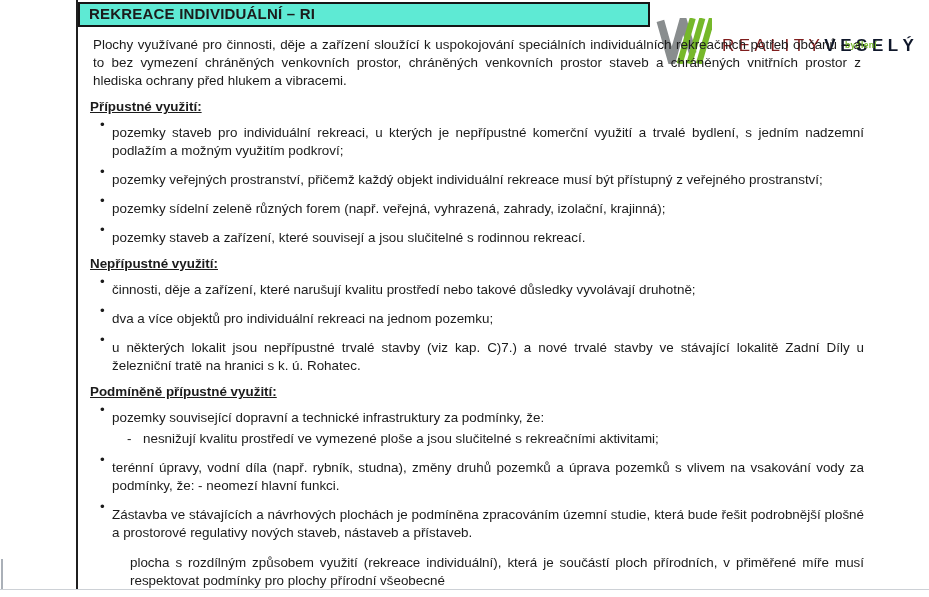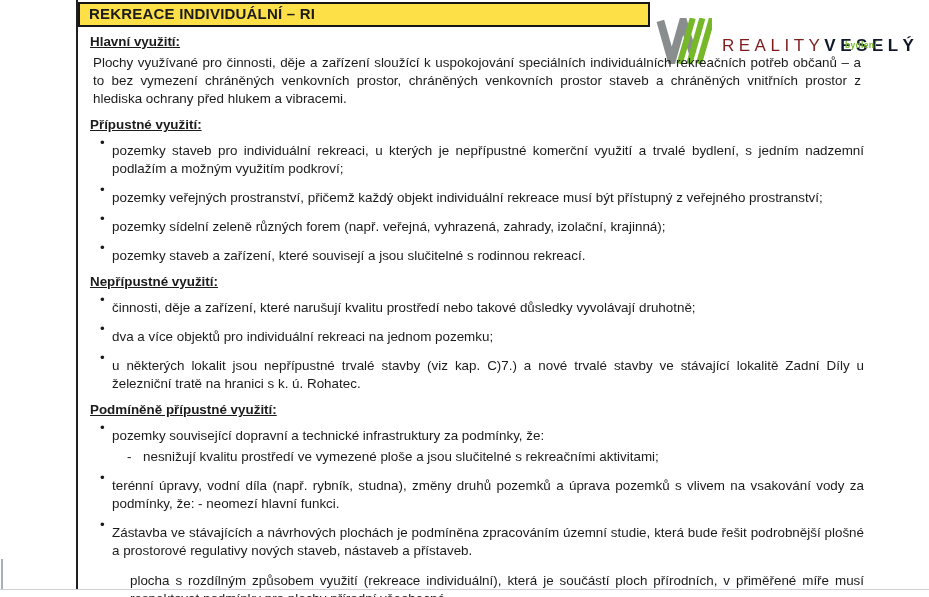--- a/index.html
+++ b/index.html
@@ -9,21 +9,21 @@
     font-family:"Liberation Sans","DejaVu Sans",sans-serif;
   }
   
   .v-border-main{position:absolute;left:76px;top:0;width:2px;height:589px;background:#1f1f1f;}
   .v-border-edge{position:absolute;left:1px;top:559px;width:2px;height:30px;background:#aab0b8;}
   .h-border-bottom{position:absolute;left:0;top:589px;width:929px;height:1px;background:#cdd1d6;}
 
   
   .title-bar{
     position:absolute;left:78px;top:2px;width:559px;height:20px;
-    background:#fde047;border:2px solid #161616;
+    background:#5eead4;border:2px solid #161616;
     font-size:15px;font-weight:bold;letter-spacing:.2px;
     padding:1px 0 0 9px;z-index:2;
   }
 
   
   .logo{position:absolute;left:652px;top:14px;width:272px;height:52px;z-index:0;}
   .logo-mark{position:absolute;left:4px;top:4px;width:56px;height:46px;}
   .logo-brand{position:absolute;left:70px;top:22px;white-space:nowrap;font-size:17px;letter-spacing:4.5px;}
   .logo-reality{color:#7f1d1d;font-weight:400;}
   .logo-vesely{color:#0f172a;font-weight:700;}
@@ -66,21 +66,20 @@
     <div class="logo-brand"><span class="logo-reality">REALITY</span><span class="logo-vesely">VESELÝ</span></div>
     <div class="logo-tagline">bydlení</div>
   </div>
 
   <div class="title-bar">
     <span>REKREACE INDIVIDUÁLNÍ – RI</span>
   </div>
 
   <div class="content">
 
-    <div class="heading">Hlavní využití:</div>
     <p class="para">Plochy využívané pro činnosti, děje a zařízení sloužící k uspokojování speciálních individuálních rekreačních potřeb občanů – a to bez vymezení chráněných venkovních prostor, chráněných venkovních prostor staveb a chráněných vnitřních prostor z hlediska ochrany před hlukem a vibracemi.</p>
 
     <div class="heading gap">Přípustné využití:</div>
     <div class="bullet">
       <span class="marker">•</span>
       <span class="btext">pozemky staveb pro individuální rekreaci, u kterých je nepřípustné komerční využití a trvalé bydlení, s jedním nadzemní podlažím a možným využitím podkroví;</span>
     </div>
     <div class="bullet">
       <span class="marker">•</span>
       <span class="btext">pozemky veřejných prostranství, přičemž každý objekt individuální rekreace musí být přístupný z veřejného prostranství;</span>

